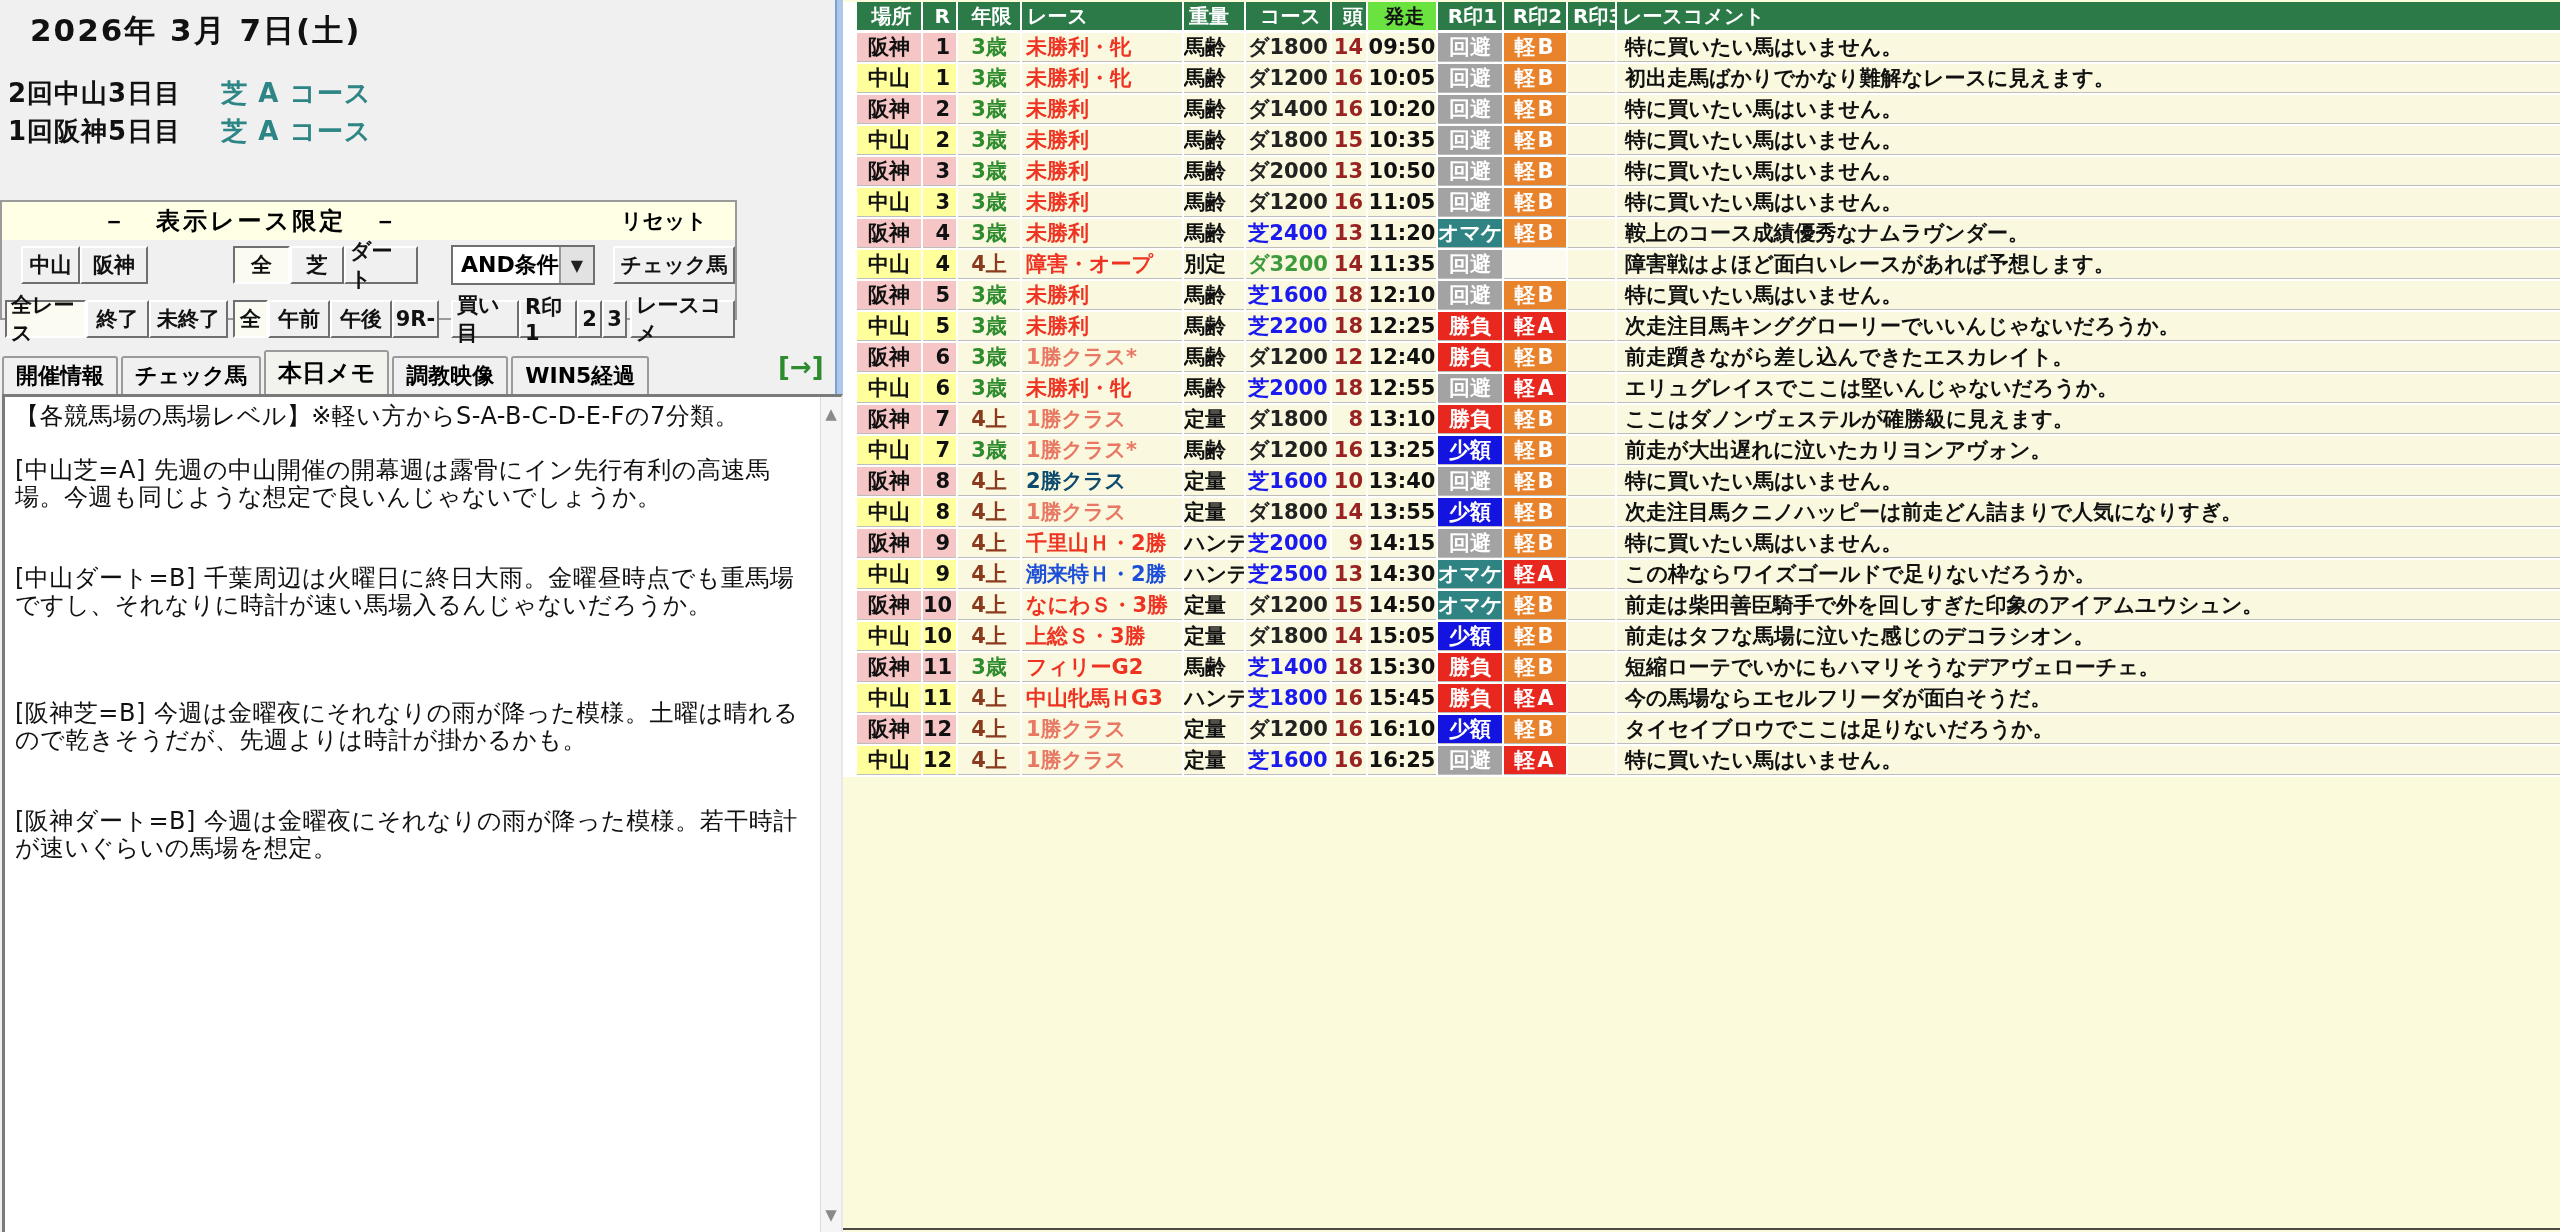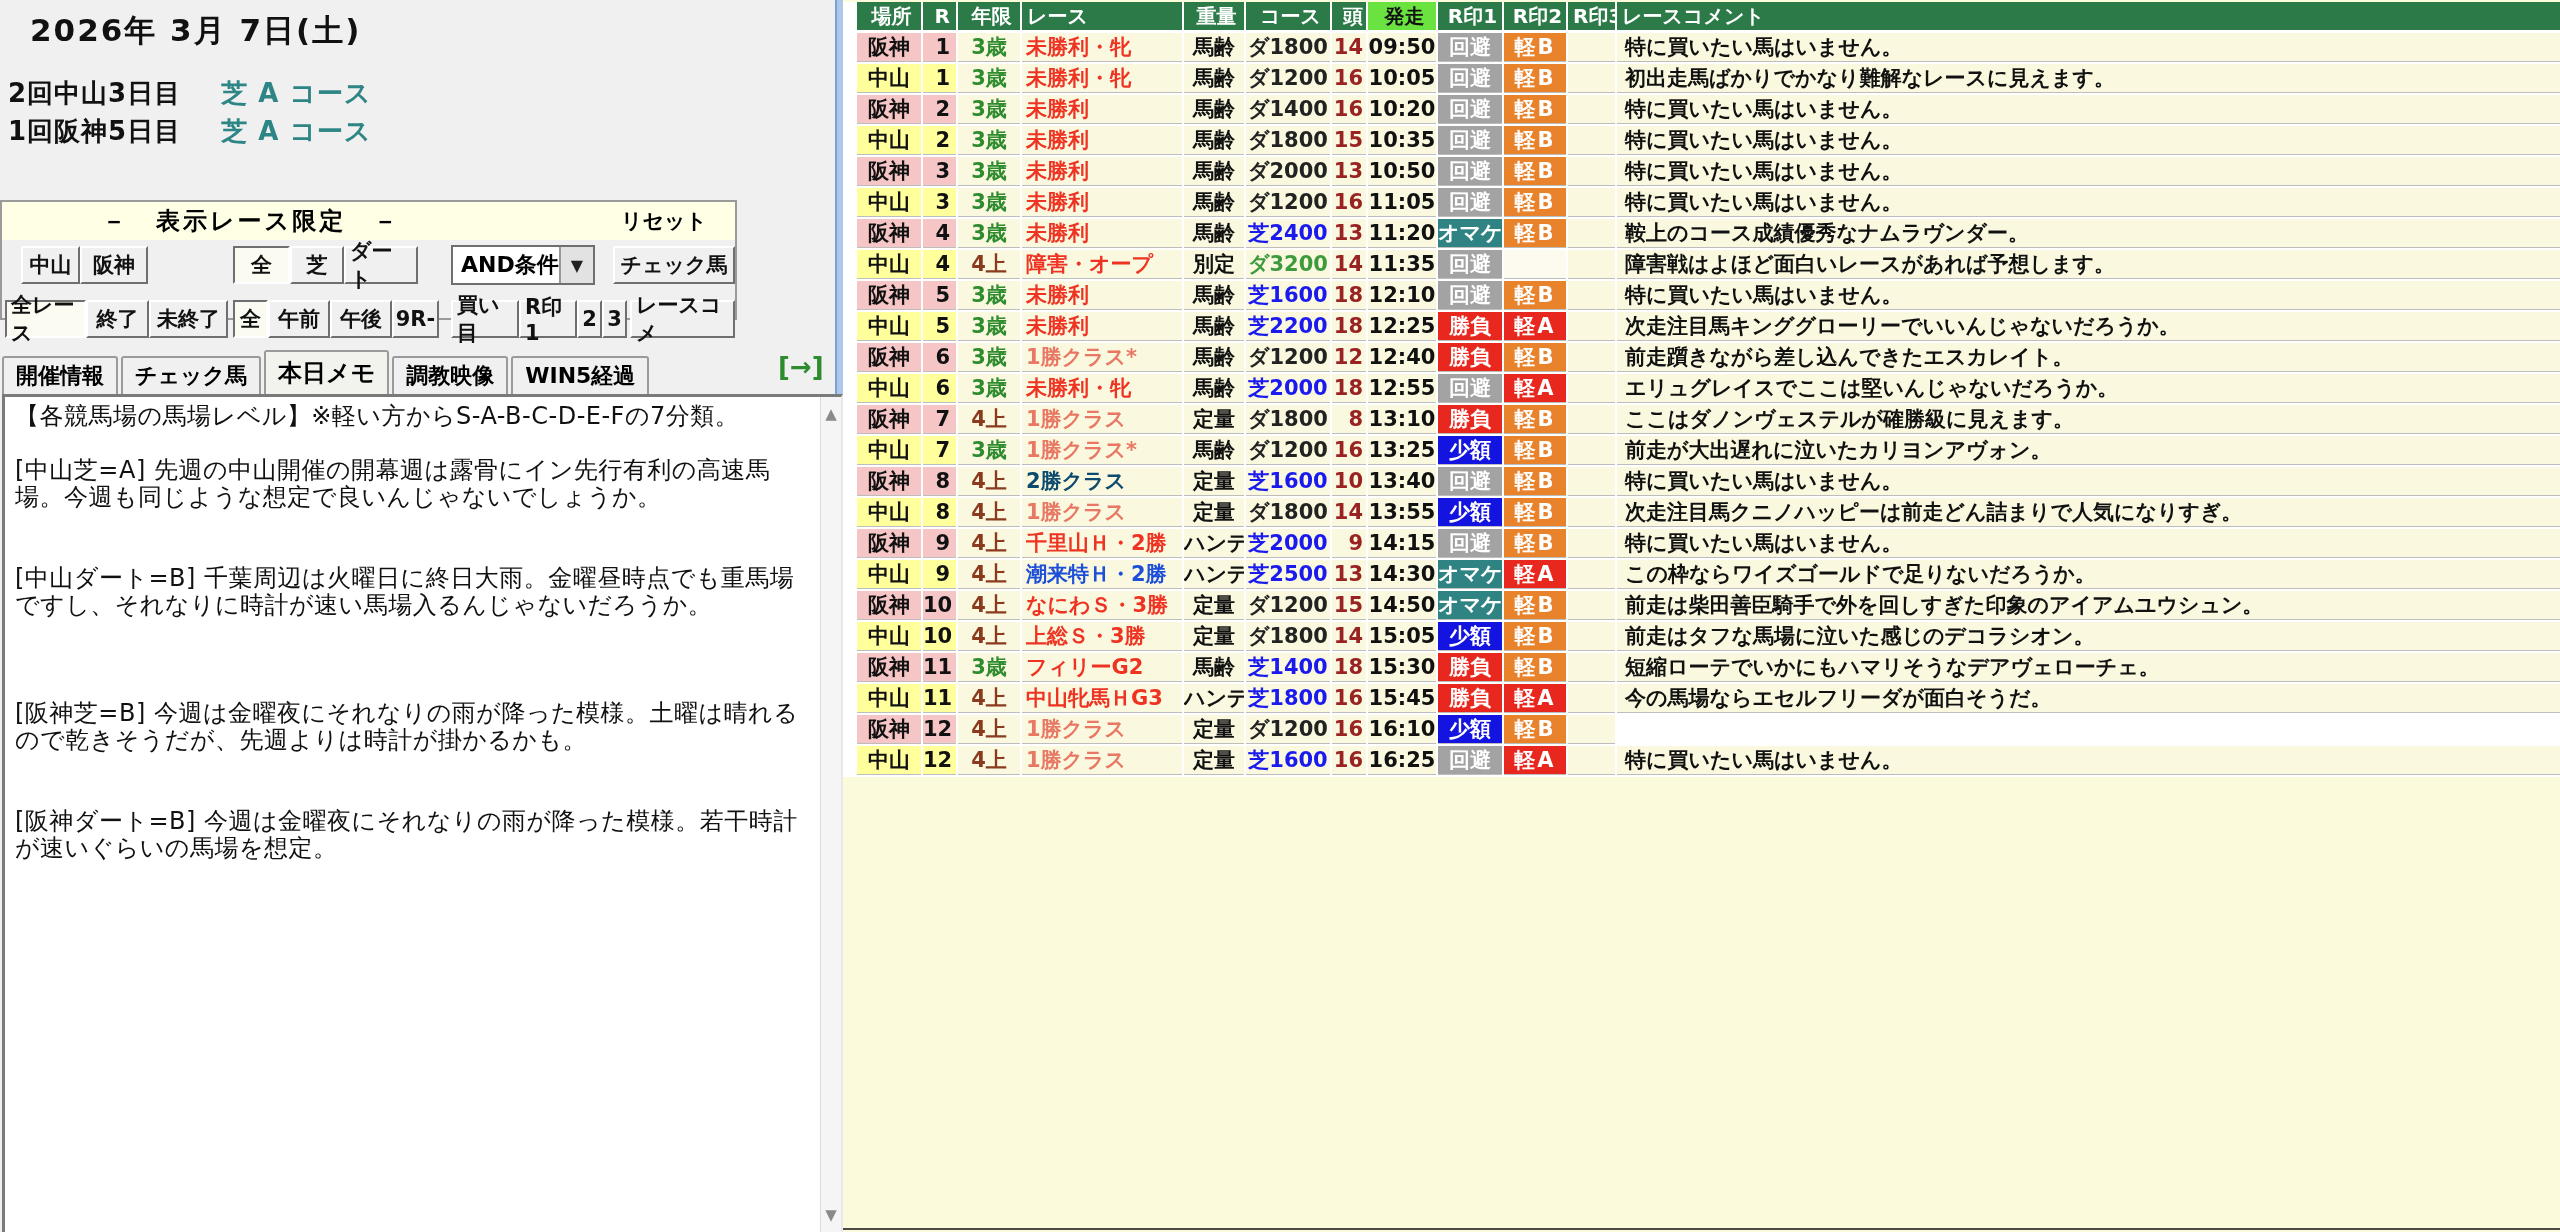--- a/index.html
+++ b/index.html
@@ -51,21 +51,21 @@
   .race-table{position:absolute;left:8px;top:2px;right:0;}
   .trow{display:flex;gap:2px;height:31px;background:#ffffff;padding-left:14px;align-items:flex-start;}
   .tcell{height:29px;line-height:29px;box-sizing:border-box;border-bottom:1px solid #bdbdbd;
          background:#faf9df;font-size:21px;font-weight:bold;color:#111;overflow:hidden;white-space:nowrap;}
   .hrow .tcell{background:#2b7a47;color:#ffffff;border-bottom:1px solid #ffffff;font-size:20px;padding-left:5px;font-weight:bold;}
   .hrow .h-start{background:#6ae23f;color:#111;}
   .c-place{width:64px;text-align:center;}
   .c-r{width:33px;text-align:right;padding-right:6px;}
   .c-age{width:62px;text-align:center;}
   .c-race{width:160px;padding-left:4px;}
-  .c-weight{width:60px;text-align:center;}
+  .c-weight{width:60px;}
   .c-course{width:84px;text-align:center;}
   .c-heads{width:34px;text-align:right;padding-right:3px;}
   .c-time{width:68px;text-align:center;}
   .c-m1{width:64px;text-align:center;}
   .c-m2{width:62px;text-align:center;letter-spacing:2px;}
   .c-m3{width:47px;}
   .c-comment{flex:1;padding-left:8px;}
   .badge{color:#ffffff !important;}
   .bottom-edge{position:absolute;left:0;right:0;bottom:2px;height:2px;background:#4a4a4a;}
 </style>
@@ -476,20 +476,21 @@
           <div class="tcell c-r" style="background: rgb(246, 198, 198);">12</div>
           <div class="tcell c-age" style="color: rgb(139, 58, 30);">4上</div>
           <div class="tcell c-race" style="color: rgb(232, 120, 99);">1勝クラス</div>
           <div class="tcell c-weight">定量</div>
           <div class="tcell c-course" style="color: rgb(34, 34, 34);">ダ1200</div>
           <div class="tcell c-heads" style="color: rgb(153, 34, 34);">16</div>
           <div class="tcell c-time">16:10</div>
           <div class="tcell c-m1 badge" style="background: rgb(20, 20, 224);">少額</div>
           <div class="tcell c-m2 badge" style="background: rgb(232, 131, 44);">軽B</div>
           <div class="tcell c-m3"></div>
+          <div class="tcell c-comment">タイセイブロウでここは足りないだろうか。</div>
         </div>
         <div class="trow">
           <div class="tcell c-place" style="background: rgb(255, 255, 156);">中山</div>
           <div class="tcell c-r" style="background: rgb(255, 255, 156);">12</div>
           <div class="tcell c-age" style="color: rgb(139, 58, 30);">4上</div>
           <div class="tcell c-race" style="color: rgb(232, 120, 99);">1勝クラス</div>
           <div class="tcell c-weight">定量</div>
           <div class="tcell c-course" style="color: rgb(26, 26, 238);">芝1600</div>
           <div class="tcell c-heads" style="color: rgb(153, 34, 34);">16</div>
           <div class="tcell c-time">16:25</div>

